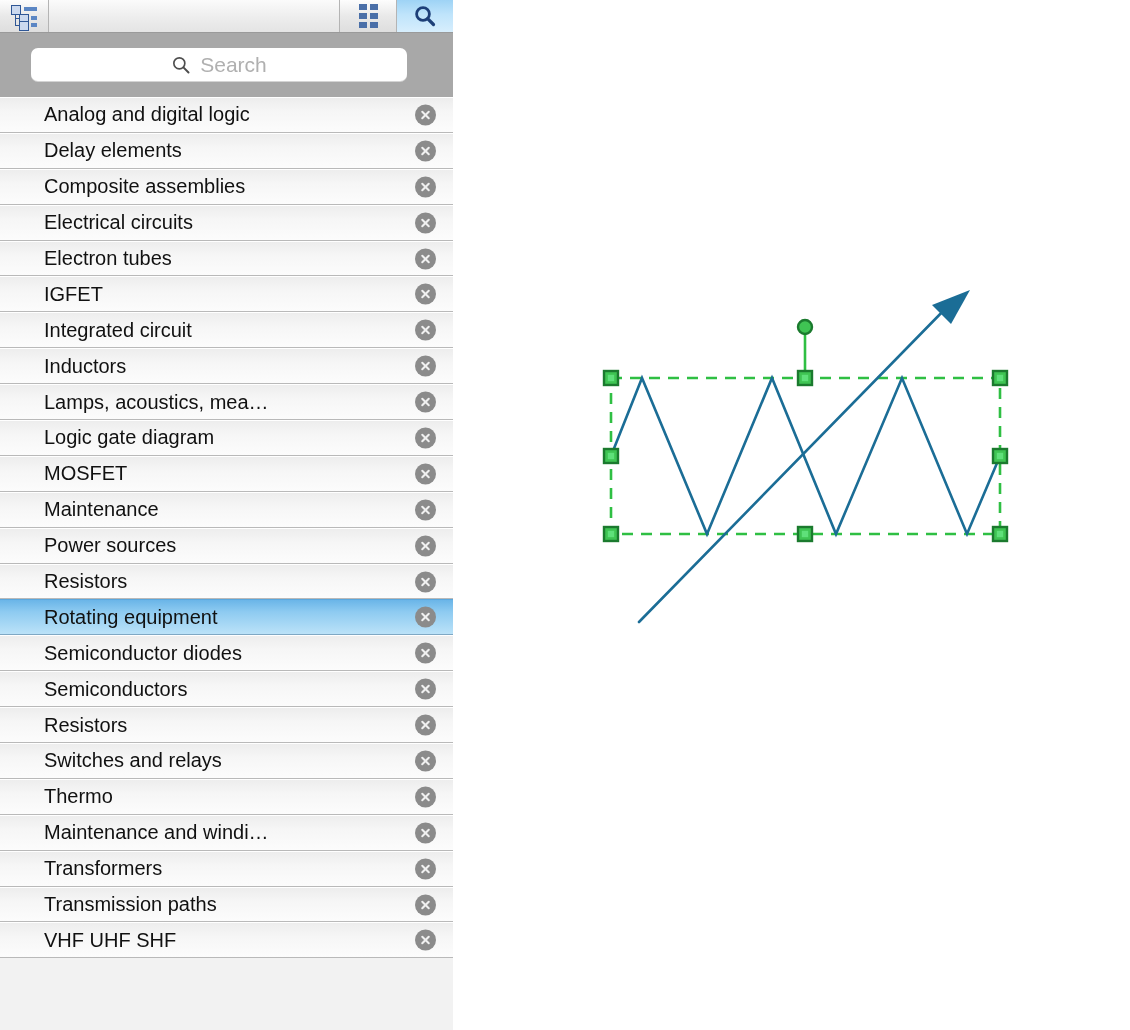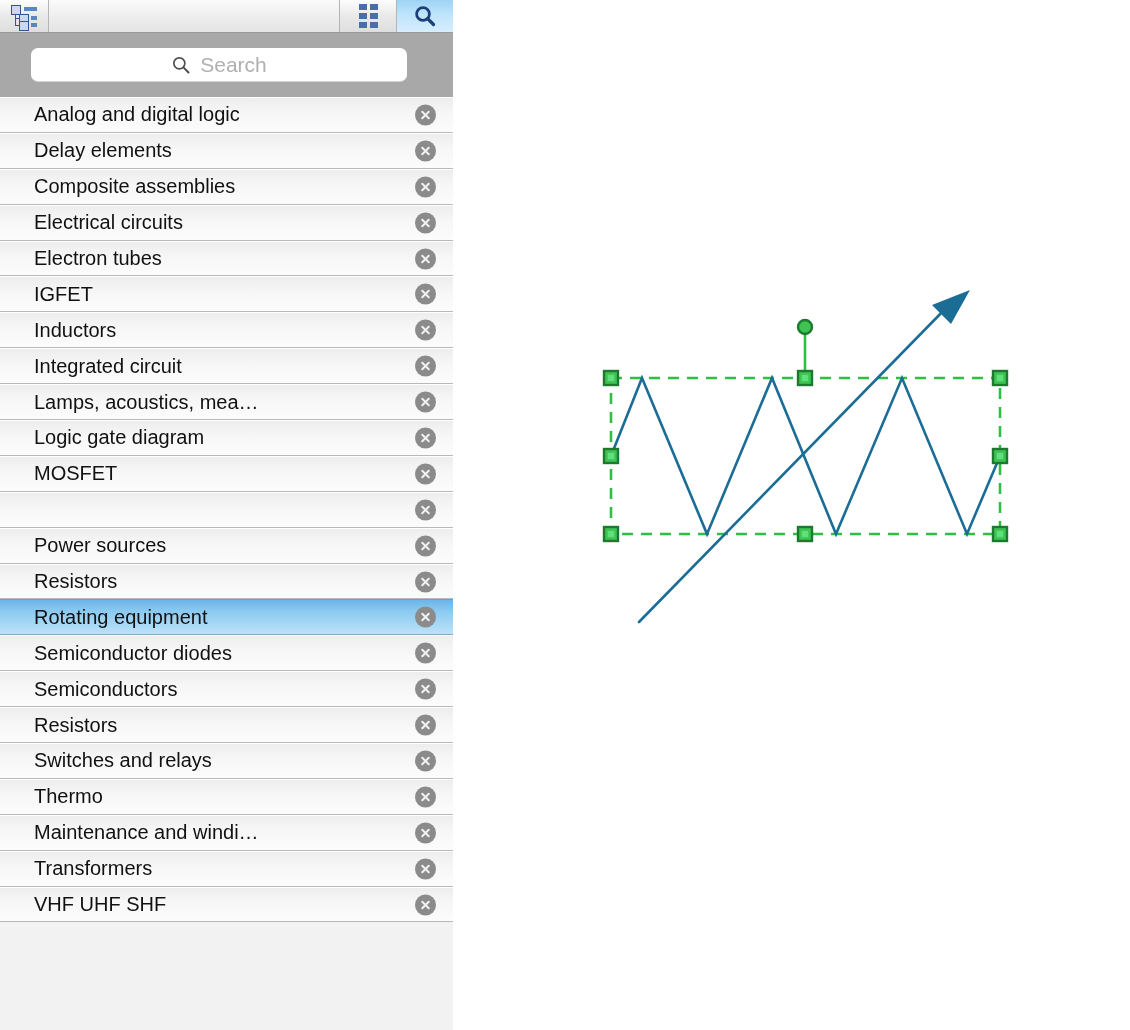--- a/index.html
+++ b/index.html
@@ -130,21 +130,21 @@
     background: linear-gradient(to bottom, #ededed 0%, #f6f6f6 40%, #fcfcfc 100%);
     border-bottom: 1px solid #b9b9b9;
     border-top: 1px solid #ffffff;
   }
   .list-row.selected {
     background: linear-gradient(to bottom, #6ab5e8 0%, #8ecbf1 35%, #bbe2f8 100%);
     border-top: 1px solid #5aa7dd;
     border-bottom: 1px solid #7fa8c4;
   }
   .row-label {
-    margin-left: 34px;
+    margin-left: 44px;
     font-size: 20px;
     color: #111111;
     white-space: nowrap;
     overflow: hidden;
     flex: 1 1 auto;
   }
   .row-delete {
     position: absolute;
     right: 17px;
     top: 50%;
@@ -272,38 +272,38 @@
       <div class="list-row">
         <span class="row-label">IGFET</span>
         <span class="row-delete">
           <svg width="13" height="13" viewBox="0 0 12 12">
             <line x1="3" y1="3" x2="9" y2="9" stroke="#f0f0f0" stroke-width="1.9" stroke-linecap="round"></line>
             <line x1="9" y1="3" x2="3" y2="9" stroke="#f0f0f0" stroke-width="1.9" stroke-linecap="round"></line>
           </svg>
         </span>
       </div>
       <div class="list-row">
+        <span class="row-label">Integrated circuit</span>
+        <span class="row-delete">
+          <svg width="13" height="13" viewBox="0 0 12 12">
+            <line x1="3" y1="3" x2="9" y2="9" stroke="#f0f0f0" stroke-width="1.9" stroke-linecap="round"></line>
+            <line x1="9" y1="3" x2="3" y2="9" stroke="#f0f0f0" stroke-width="1.9" stroke-linecap="round"></line>
+          </svg>
+        </span>
+      </div>
+      <div class="list-row">
         <span class="row-label">Inductors</span>
         <span class="row-delete">
           <svg width="13" height="13" viewBox="0 0 12 12">
             <line x1="3" y1="3" x2="9" y2="9" stroke="#f0f0f0" stroke-width="1.9" stroke-linecap="round"></line>
             <line x1="9" y1="3" x2="3" y2="9" stroke="#f0f0f0" stroke-width="1.9" stroke-linecap="round"></line>
           </svg>
         </span>
       </div>
       <div class="list-row">
-        <span class="row-label">Integrated circuit</span>
-        <span class="row-delete">
-          <svg width="13" height="13" viewBox="0 0 12 12">
-            <line x1="3" y1="3" x2="9" y2="9" stroke="#f0f0f0" stroke-width="1.9" stroke-linecap="round"></line>
-            <line x1="9" y1="3" x2="3" y2="9" stroke="#f0f0f0" stroke-width="1.9" stroke-linecap="round"></line>
-          </svg>
-        </span>
-      </div>
-      <div class="list-row">
         <span class="row-label">Lamps, acoustics, mea…</span>
         <span class="row-delete">
           <svg width="13" height="13" viewBox="0 0 12 12">
             <line x1="3" y1="3" x2="9" y2="9" stroke="#f0f0f0" stroke-width="1.9" stroke-linecap="round"></line>
             <line x1="9" y1="3" x2="3" y2="9" stroke="#f0f0f0" stroke-width="1.9" stroke-linecap="round"></line>
           </svg>
         </span>
       </div>
       <div class="list-row">
         <span class="row-label">Logic gate diagram</span>
@@ -317,20 +317,21 @@
       <div class="list-row">
         <span class="row-label">MOSFET</span>
         <span class="row-delete">
           <svg width="13" height="13" viewBox="0 0 12 12">
             <line x1="3" y1="3" x2="9" y2="9" stroke="#f0f0f0" stroke-width="1.9" stroke-linecap="round"></line>
             <line x1="9" y1="3" x2="3" y2="9" stroke="#f0f0f0" stroke-width="1.9" stroke-linecap="round"></line>
           </svg>
         </span>
       </div>
       <div class="list-row">
+        <span class="row-label">Maintenance</span>
         <span class="row-delete">
           <svg width="13" height="13" viewBox="0 0 12 12">
             <line x1="3" y1="3" x2="9" y2="9" stroke="#f0f0f0" stroke-width="1.9" stroke-linecap="round"></line>
             <line x1="9" y1="3" x2="3" y2="9" stroke="#f0f0f0" stroke-width="1.9" stroke-linecap="round"></line>
           </svg>
         </span>
       </div>
       <div class="list-row">
         <span class="row-label">Power sources</span>
         <span class="row-delete">
@@ -407,20 +408,29 @@
         <span class="row-label">Maintenance and windi…</span>
         <span class="row-delete">
           <svg width="13" height="13" viewBox="0 0 12 12">
             <line x1="3" y1="3" x2="9" y2="9" stroke="#f0f0f0" stroke-width="1.9" stroke-linecap="round"></line>
             <line x1="9" y1="3" x2="3" y2="9" stroke="#f0f0f0" stroke-width="1.9" stroke-linecap="round"></line>
           </svg>
         </span>
       </div>
       <div class="list-row">
         <span class="row-label">Transformers</span>
+        <span class="row-delete">
+          <svg width="13" height="13" viewBox="0 0 12 12">
+            <line x1="3" y1="3" x2="9" y2="9" stroke="#f0f0f0" stroke-width="1.9" stroke-linecap="round"></line>
+            <line x1="9" y1="3" x2="3" y2="9" stroke="#f0f0f0" stroke-width="1.9" stroke-linecap="round"></line>
+          </svg>
+        </span>
+      </div>
+      <div class="list-row">
+        <span class="row-label">Transmission paths</span>
         <span class="row-delete">
           <svg width="13" height="13" viewBox="0 0 12 12">
             <line x1="3" y1="3" x2="9" y2="9" stroke="#f0f0f0" stroke-width="1.9" stroke-linecap="round"></line>
             <line x1="9" y1="3" x2="3" y2="9" stroke="#f0f0f0" stroke-width="1.9" stroke-linecap="round"></line>
           </svg>
         </span>
       </div>
       <div class="list-row">
         <span class="row-label">VHF UHF SHF</span>
         <span class="row-delete">

